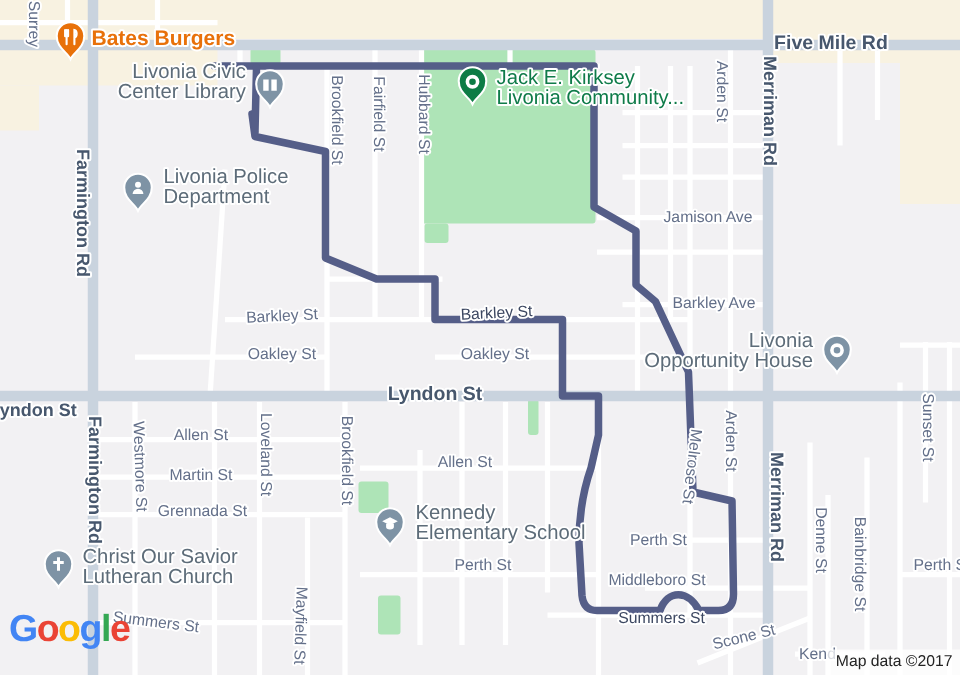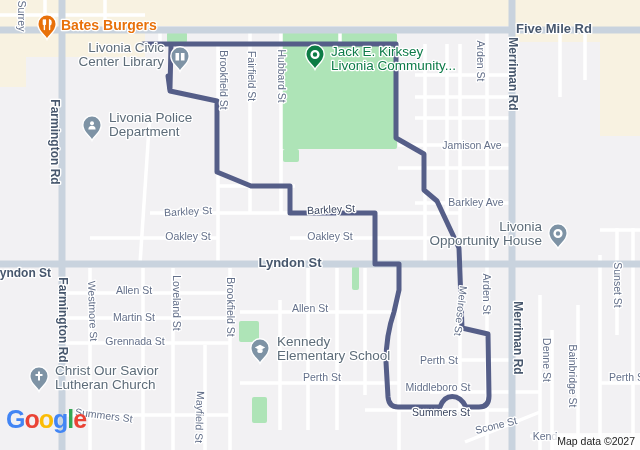--- a/index.html
+++ b/index.html
@@ -171,14 +171,14 @@
       </g>
       <text x="277" y="346" text-anchor="start" fill="#5d6c79" font-size="13.5">Kennedy</text>
       <text x="277" y="359.5" text-anchor="start" fill="#5d6c79" font-size="13.5">Elementary School</text>
       <g transform="translate(260,349)">
         <path d="M0,14.5 C-2.2,9.5 -9.2,7 -9.2,-1 A9.2,9.2 0 1 1 9.2,-1 C9.2,7 2.2,9.5 0,14.5 Z" fill="#7e93a5" stroke="#ffffff" stroke-width="1.4"></path>
         <path d="M-5.2,-1.5 L0,-4.2 L5.2,-1.5 L0,1.2 z" fill="#fff"></path>
         <path d="M-2.6,0.2 v2.2 a2.6,1.6 0 0 0 5.2,0 v-2.2" fill="#fff"></path>
       </g>
     </svg>
   <div id="google-logo"><span style="color: rgb(66, 133, 244);">G</span><span style="color: rgb(234, 67, 53);">o</span><span style="color: rgb(251, 188, 5);">o</span><span style="color: rgb(66, 133, 244);">g</span><span style="color: rgb(52, 168, 83);">l</span><span style="color: rgb(234, 67, 53);">e</span></div>
-  <div id="attribution">Map data ©2027</div>
+  <div id="attribution">Map data ©2017</div>
 </div>
 
 </body></html>

